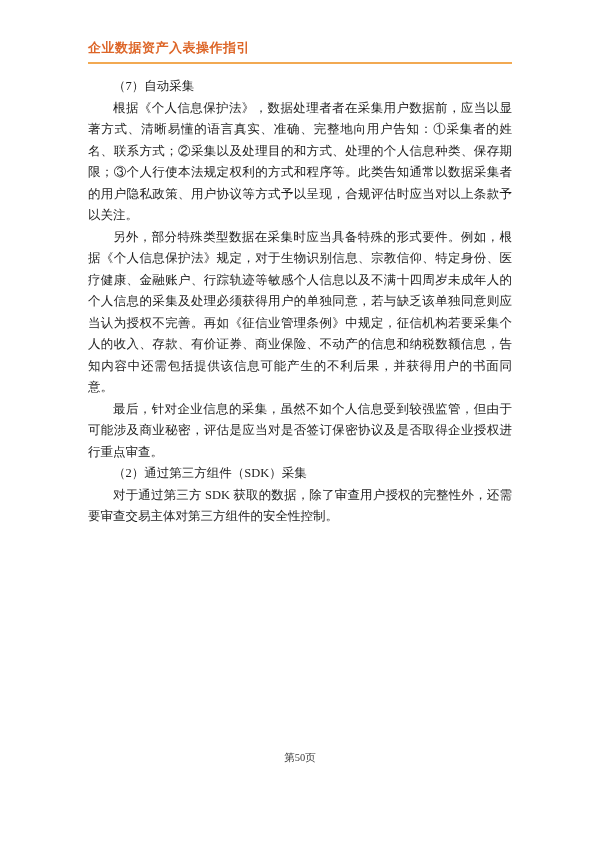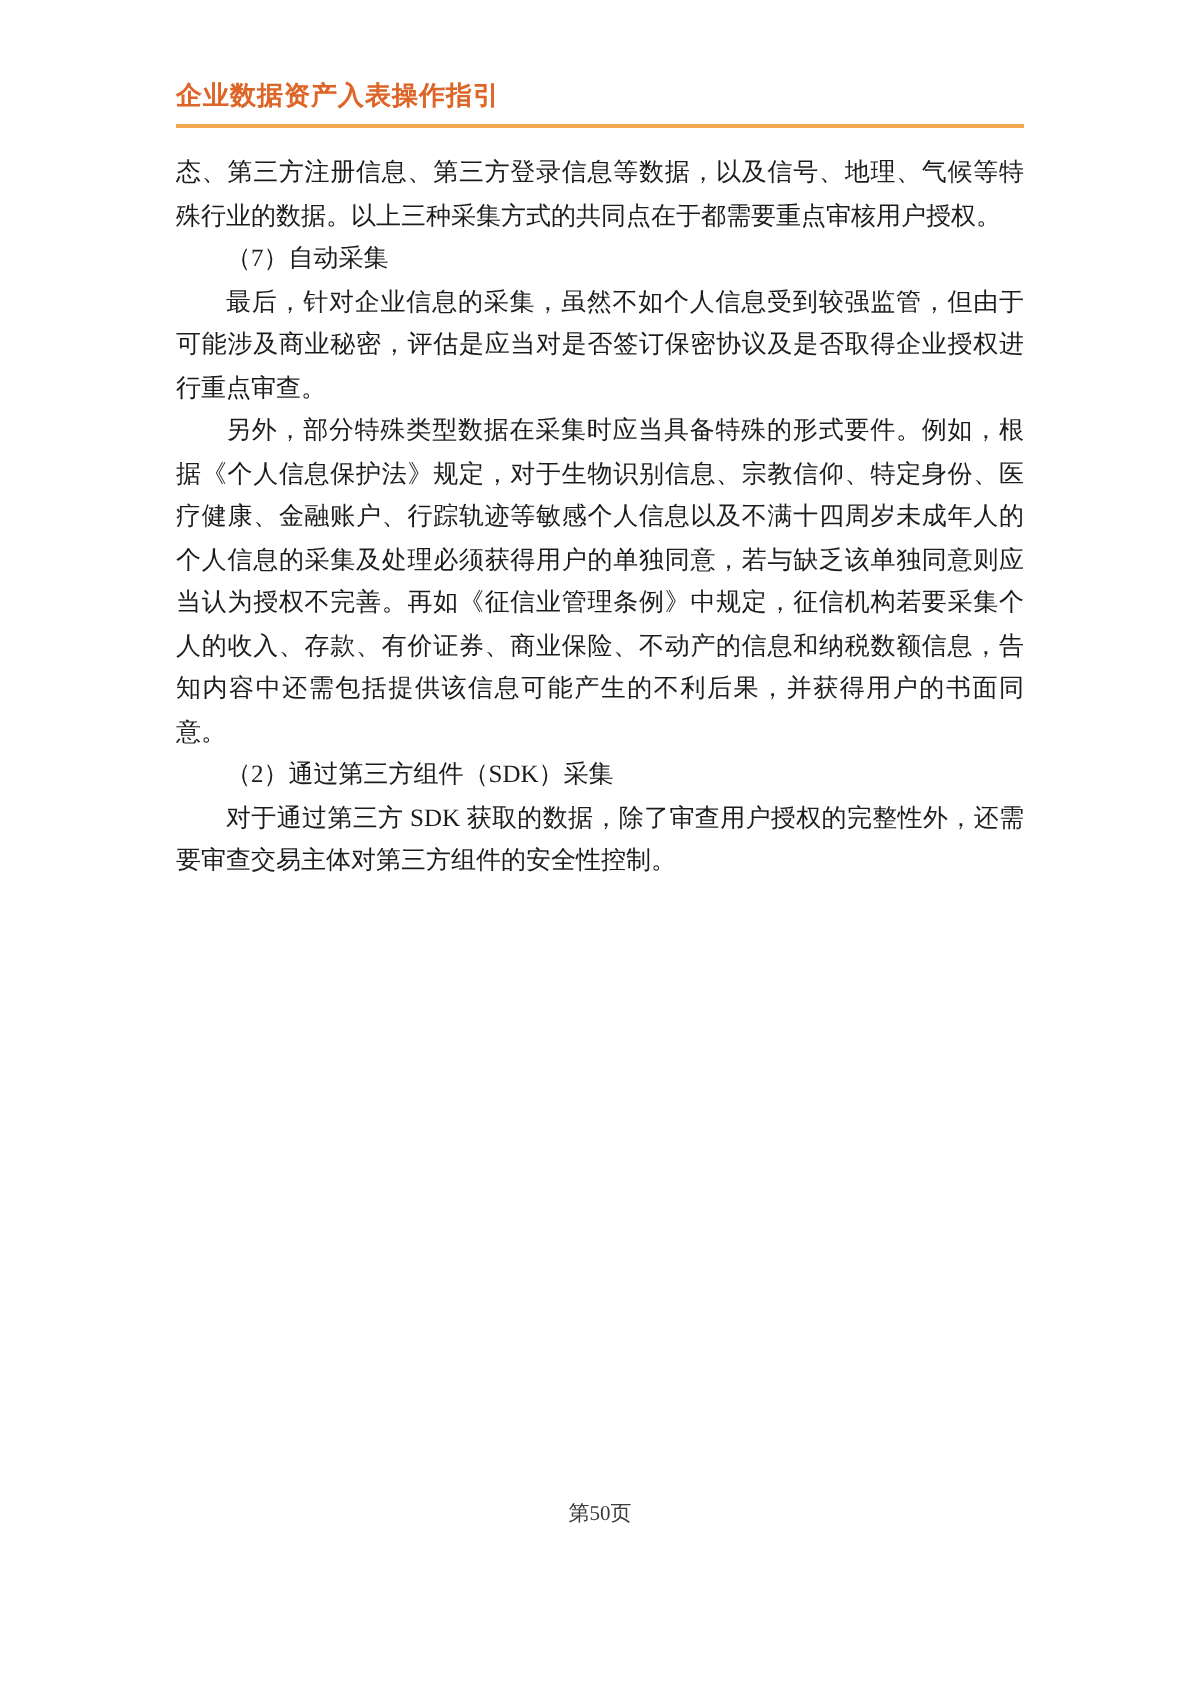--- a/index.html
+++ b/index.html
@@ -72,24 +72,24 @@
 <body>
 
 <div class="page">
 
   <div class="header">
     <div class="header-title" style="color: rgb(221, 101, 39);">企业数据资产入表操作指引</div>
     <div class="header-rule" style="border-bottom-color: rgb(242, 169, 82);"></div>
   </div>
 
   <div class="body-text">
-      <p class="para">态、第三方注册信息、第三方登录信息等数据，以及信号、地理、气候等特殊行业的数据。以上三种采集方式的共同点在于都需要重点审核用户授权。</p>
       <p class="para indent">（7）自动采集</p>
+      <p class="para indent">根据《个人信息保护法》，数据处理者者在采集用户数据前，应当以显著方式、清晰易懂的语言真实、准确、完整地向用户告知：①采集者的姓名、联系方式；②采集以及处理目的和方式、处理的个人信息种类、保存期限；③个人行使本法规定权利的方式和程序等。此类告知通常以数据采集者的用户隐私政策、用户协议等方式予以呈现，合规评估时应当对以上条款予以关注。</p>
+      <p class="para indent">另外，部分特殊类型数据在采集时应当具备特殊的形式要件。例如，根据《个人信息保护法》规定，对于生物识别信息、宗教信仰、特定身份、医疗健康、金融账户、行踪轨迹等敏感个人信息以及不满十四周岁未成年人的个人信息的采集及处理必须获得用户的单独同意，若与缺乏该单独同意则应当认为授权不完善。再如《征信业管理条例》中规定，征信机构若要采集个人的收入、存款、有价证券、商业保险、不动产的信息和纳税数额信息，告知内容中还需包括提供该信息可能产生的不利后果，并获得用户的书面同意。</p>
       <p class="para indent">最后，针对企业信息的采集，虽然不如个人信息受到较强监管，但由于可能涉及商业秘密，评估是应当对是否签订保密协议及是否取得企业授权进行重点审查。</p>
-      <p class="para indent">另外，部分特殊类型数据在采集时应当具备特殊的形式要件。例如，根据《个人信息保护法》规定，对于生物识别信息、宗教信仰、特定身份、医疗健康、金融账户、行踪轨迹等敏感个人信息以及不满十四周岁未成年人的个人信息的采集及处理必须获得用户的单独同意，若与缺乏该单独同意则应当认为授权不完善。再如《征信业管理条例》中规定，征信机构若要采集个人的收入、存款、有价证券、商业保险、不动产的信息和纳税数额信息，告知内容中还需包括提供该信息可能产生的不利后果，并获得用户的书面同意。</p>
       <p class="para indent">（2）通过第三方组件（SDK）采集</p>
       <p class="para indent">对于通过第三方 SDK 获取的数据，除了审查用户授权的完整性外，还需要审查交易主体对第三方组件的安全性控制。</p>
     </div>
 
   <div class="footer">
     <span>第50页</span>
   </div>
 
 </div>
 

